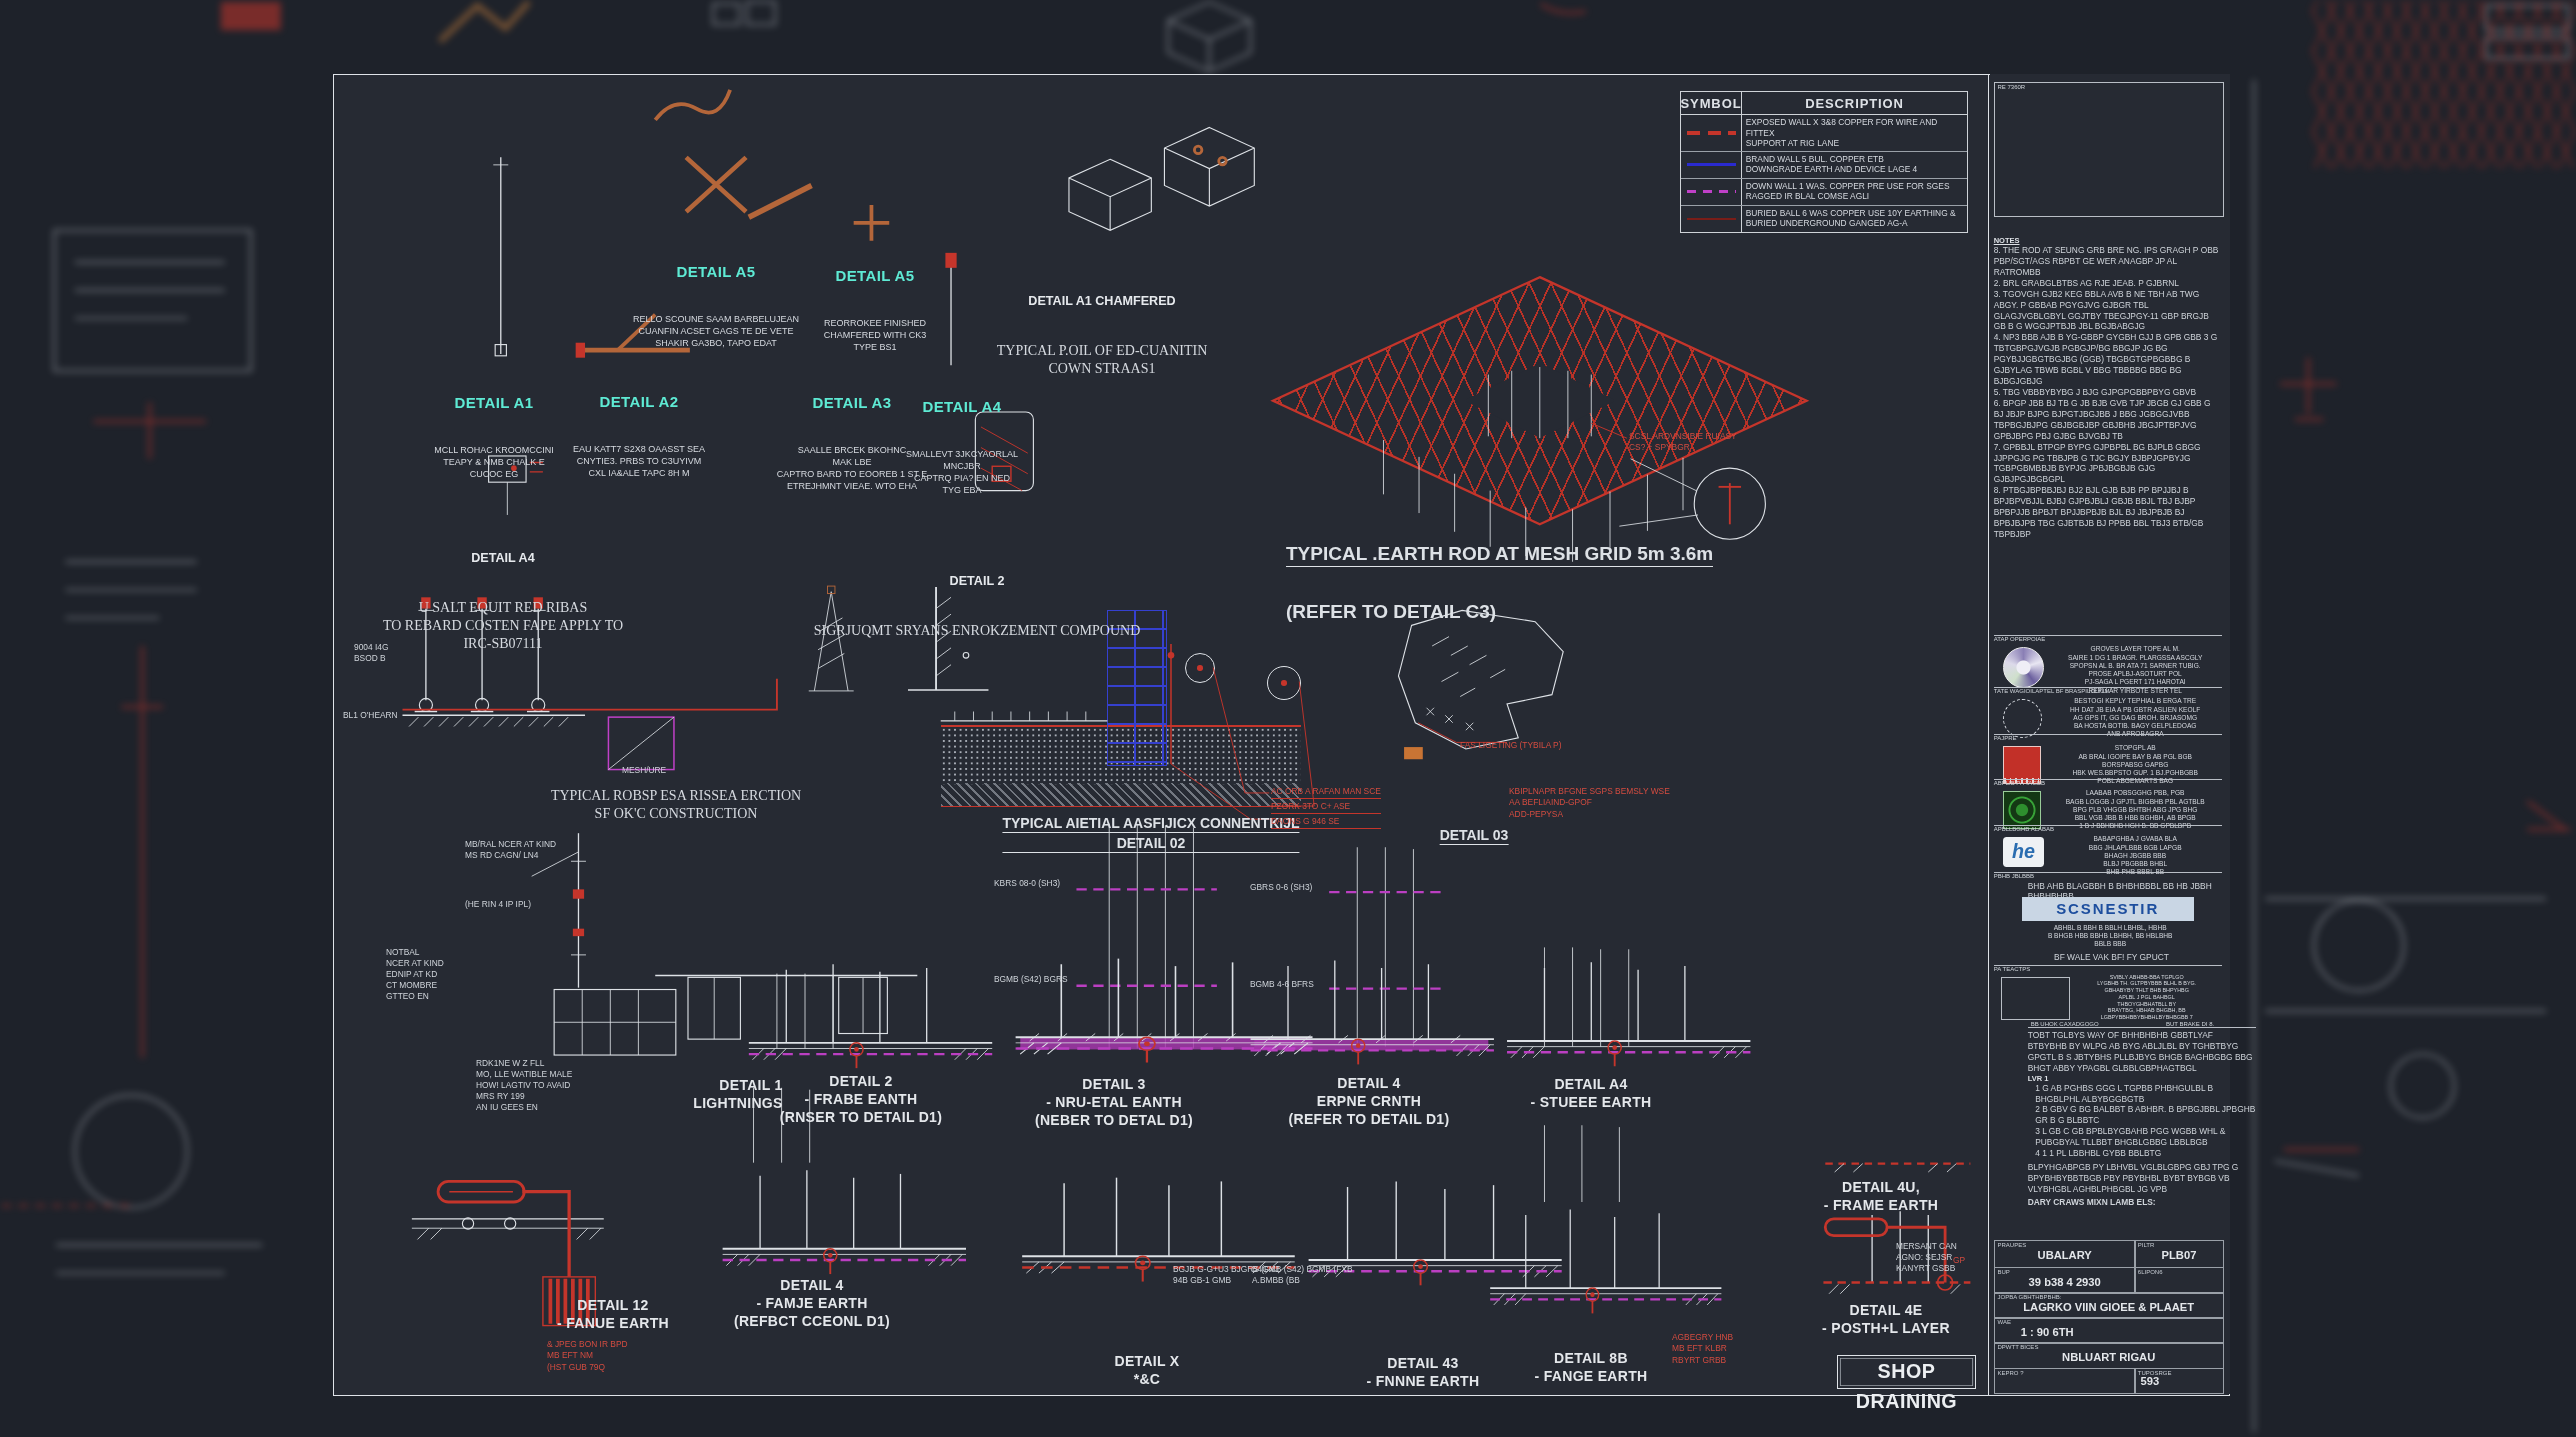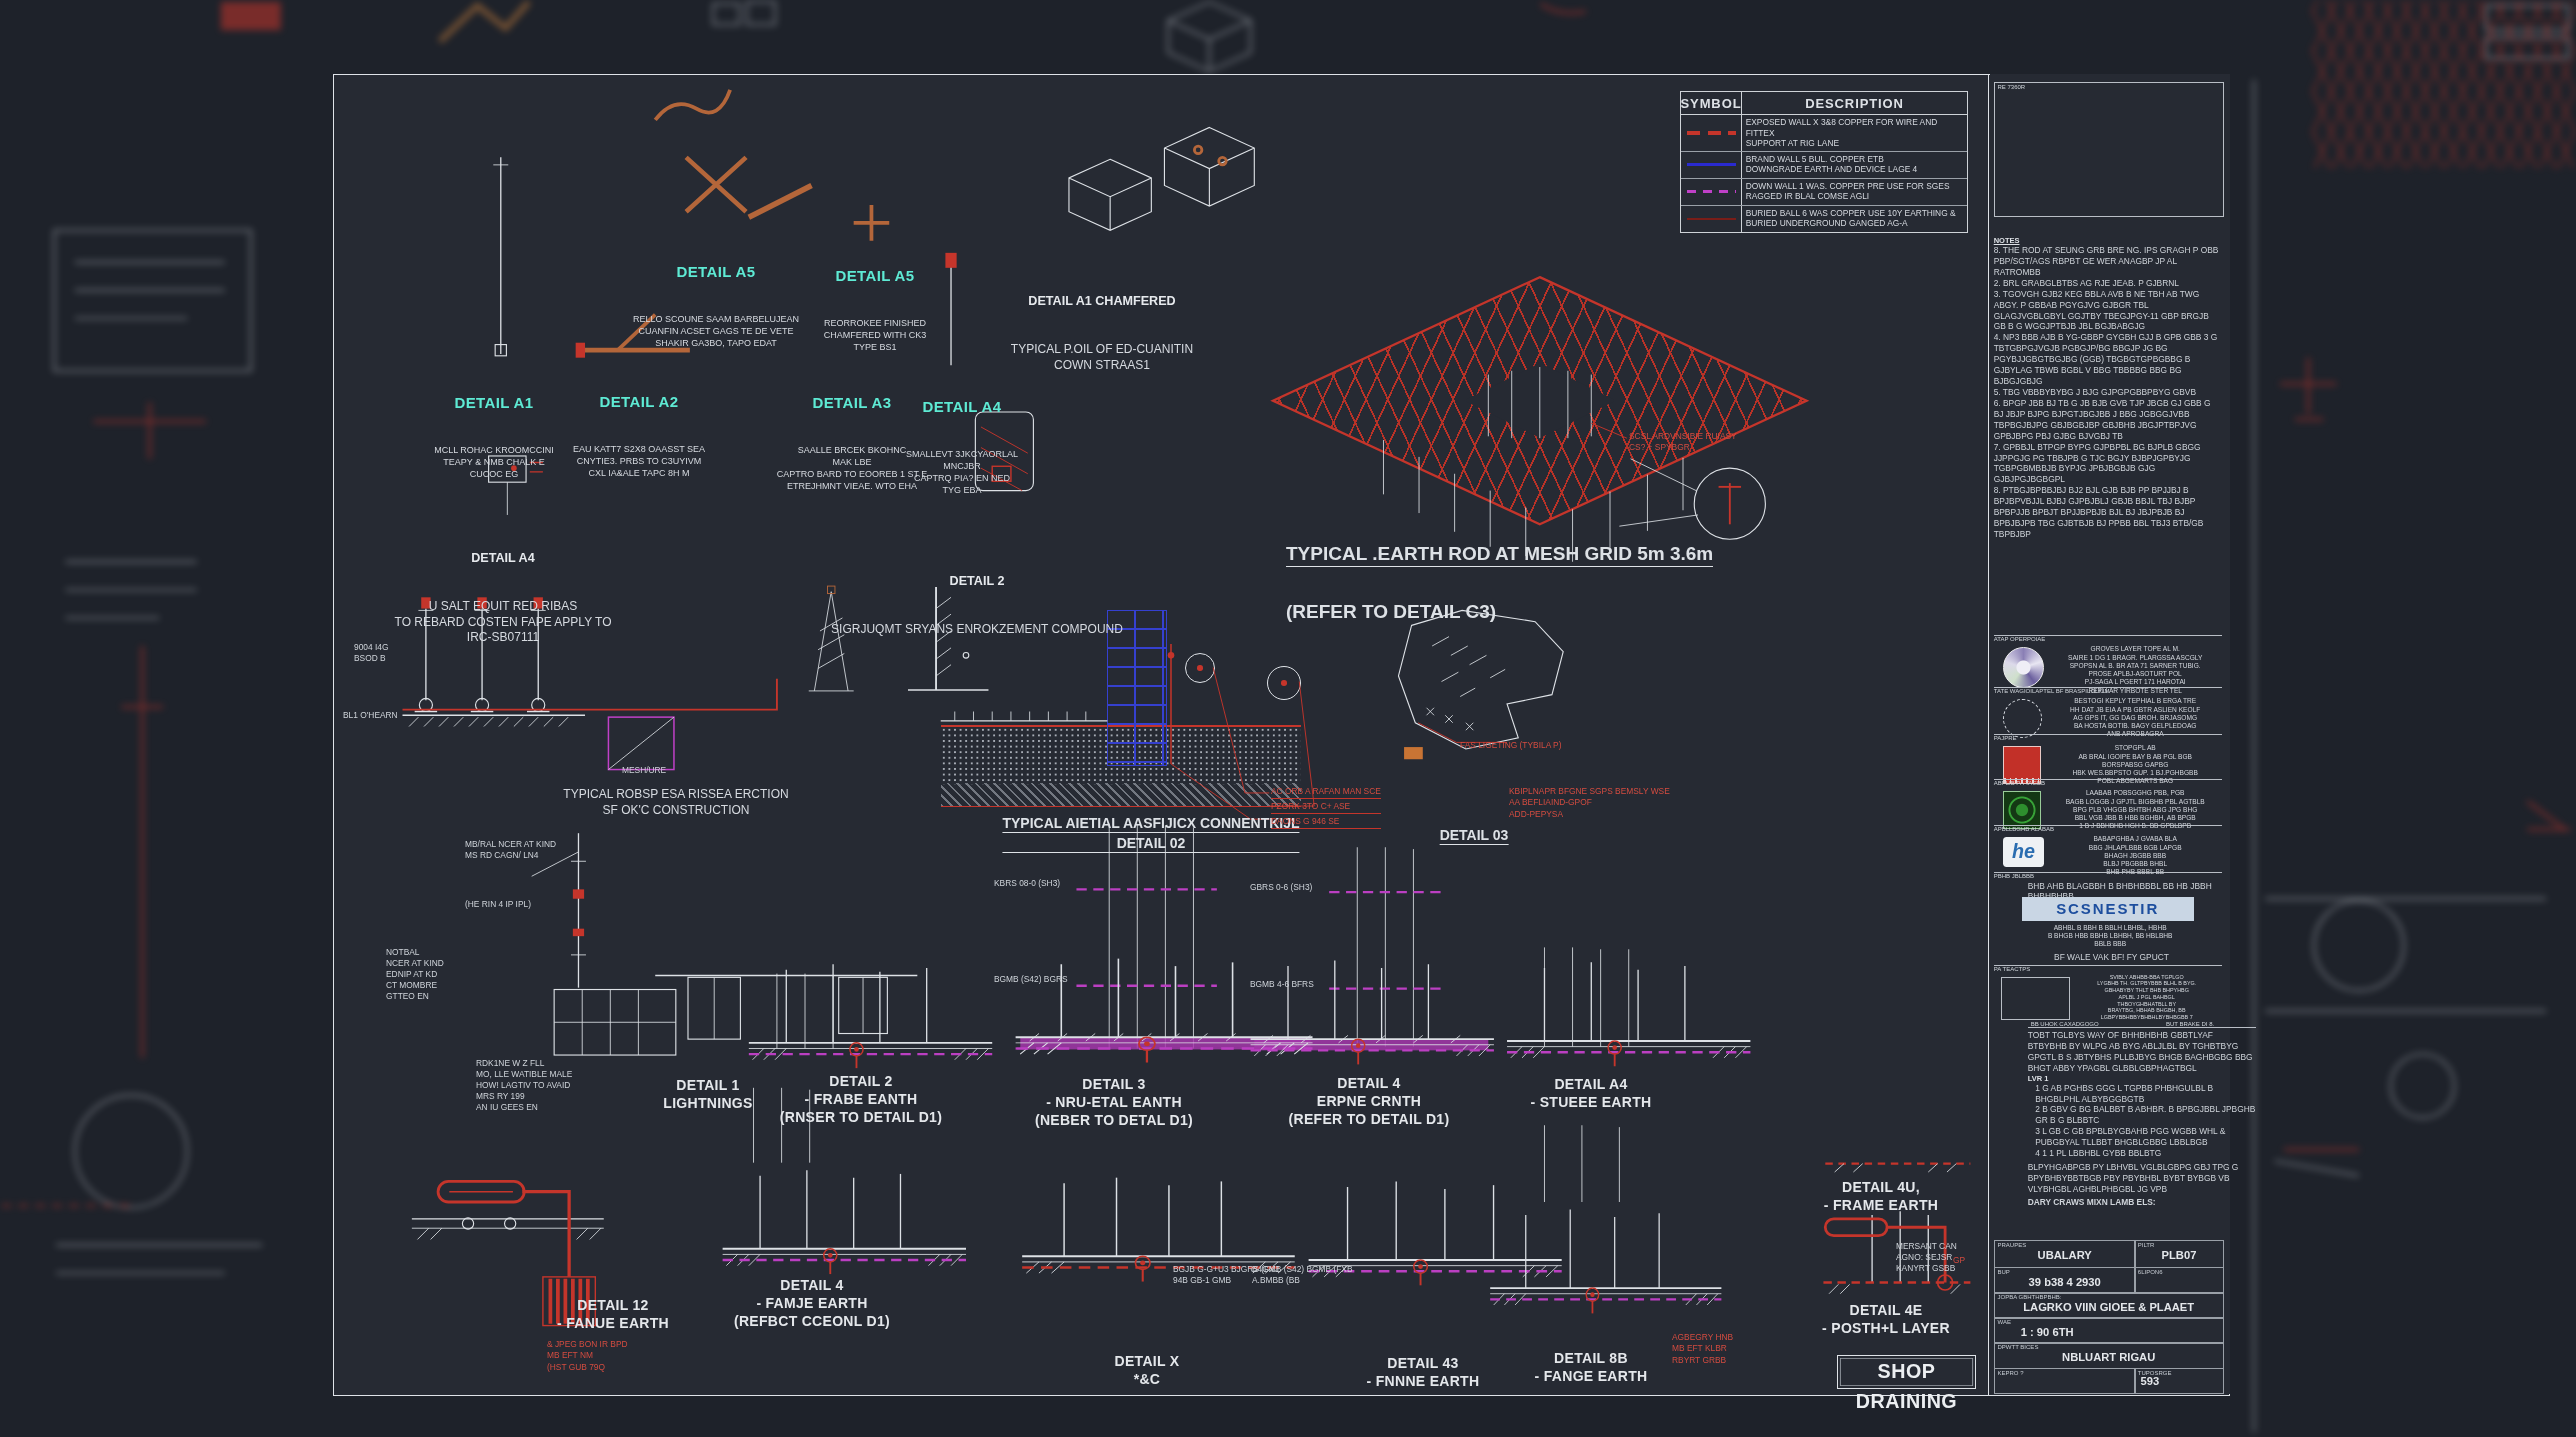--- a/index.html
+++ b/index.html
@@ -44,21 +44,21 @@
   .rf{fill:#c5352b;}
   .cu{stroke:#b4663a;fill:none;}
   .mgd{stroke:#bb3fc2;stroke-width:2.5;stroke-dasharray:11 7;fill:none;}
   .mgs{fill:#a437ab;}
   
   .cap{position:absolute;transform:translateX(-50%);text-align:center;white-space:pre;}
   .capL{position:absolute;text-align:left;white-space:pre;}
   .h16{font-size:15px;font-weight:bold;letter-spacing:0.4px;color:#5eead4;}
   .h14{font-size:12.6px;font-weight:bold;color:#e6e9ed;}
   .l10 div{font-size:9px;line-height:1.32;color:#d6dae0;}
-  .l11 div{font-size:12px;line-height:1.3;color:#d6dae0;}
+  .l11 div{font-size:14px;line-height:1.3;color:#d6dae0;font-family:Liberation Serif, serif;}
   .b15 div{font-size:14px;font-weight:bold;line-height:1.28;letter-spacing:0.3px;color:#e4e7eb;}
   .tw div,.tw{font-size:8.4px;line-height:1.3;color:#cfd4da;}
   .tr div,.tr{font-size:8.4px;line-height:1.35;color:#d44c40;}
   .redu div{border-bottom:0.9px solid #c5352b;padding-bottom:0.9px;margin-bottom:1.9px;}
   .meshtitle{position:absolute;left:1286px;top:509px;white-space:pre;}
   .meshtitle .t1{font-size:19px;font-weight:bold;border-bottom:1.9px solid #dfe3e8;padding-bottom:0.9px;}
   .meshtitle .t2{font-size:19px;font-weight:bold;}
   .capu div{border-bottom:1.4px solid #dfe3e8;padding-bottom:0.9px;margin-bottom:1.9px;font-size:14px;font-weight:bold;}
   
   .legend{position:absolute;left:1680px;top:91px;width:286px;border:1.4px solid #cfd3d8;background:#262a33;}
@@ -370,21 +370,21 @@
   <div class="l11"><div>SIGRJUQMT SRYANS ENROKZEMENT COMPOUND</div></div>
 </div>
 <div class="cap l11" style="left:676px;top:787px;"><div>TYPICAL ROBSP ESA RISSEA ERCTION</div><div>SF OK'C CONSTRUCTION</div></div>
 <div class="capL tw" style="left:622px;top:765px;">MESH/URE</div>
 <div class="cap capu" style="left:1151px;top:815px;"><div>TYPICAL AIETIAL AASFIJICX CONNENTKIJL</div><div>DETAIL 02</div></div>
 <div class="cap capu" style="left:1474px;top:827px;"><div>DETAIL 03</div></div>
 <div class="capL tr redu" style="left:1271px;top:786px;"><div>AC ORB A RAFAN MAN SCE</div><div>PZORK 3TO C+ ASE</div><div>DAONS G 946 SE</div></div>
 <div class="capL tr" style="left:1509px;top:786px;"><div>KBIPLNAPR BFGNE SGPS BEMSLY WSE</div><div>AA BEFLIAIND-GPOF</div><div>ADD-PEPYSA</div></div>
 <div class="capL tr" style="left:1460px;top:740px;">FAS LIGETING (TYBILA P)</div>
 
-<div class="cap b15" style="left:708px;top:1077px;"><div>DETAIL 1</div><div>LIGHTNINGS</div></div>
+<div class="cap b15" style="left:738px;top:1077px;text-align:right;"><div>DETAIL 1</div><div>LIGHTNINGS</div></div>
 <div class="cap b15" style="left:861px;top:1073px;"><div>DETAIL 2</div><div>- FRABE EANTH</div><div>(RNSER TO DETAIL D1)</div></div>
 <div class="cap b15" style="left:1114px;top:1076px;"><div>DETAIL 3</div><div>- NRU-ETAL EANTH</div><div>(NEBER TO DETAL D1)</div></div>
 <div class="cap b15" style="left:1369px;top:1075px;"><div>DETAIL 4</div><div>ERPNE CRNTH</div><div>(REFER TO DETAIL D1)</div></div>
 <div class="cap b15" style="left:1591px;top:1076px;"><div>DETAIL A4</div><div>- STUEEE EARTH</div></div>
 
 <div class="cap b15" style="left:613px;top:1297px;"><div>DETAIL 12</div><div>- FANUE EARTH</div></div>
 <div class="cap b15" style="left:812px;top:1277px;"><div>DETAIL 4</div><div>- FAMJE EARTH</div><div>(REFBCT CCEONL D1)</div></div>
 <div class="cap b15" style="left:1147px;top:1353px;"><div>DETAIL X</div><div>*&amp;C</div></div>
 <div class="cap b15" style="left:1423px;top:1355px;"><div>DETAIL 43</div><div>- FNNNE EARTH</div></div>
 <div class="cap b15" style="left:1591px;top:1350px;"><div>DETAIL 8B</div><div>- FANGE EARTH</div></div>

